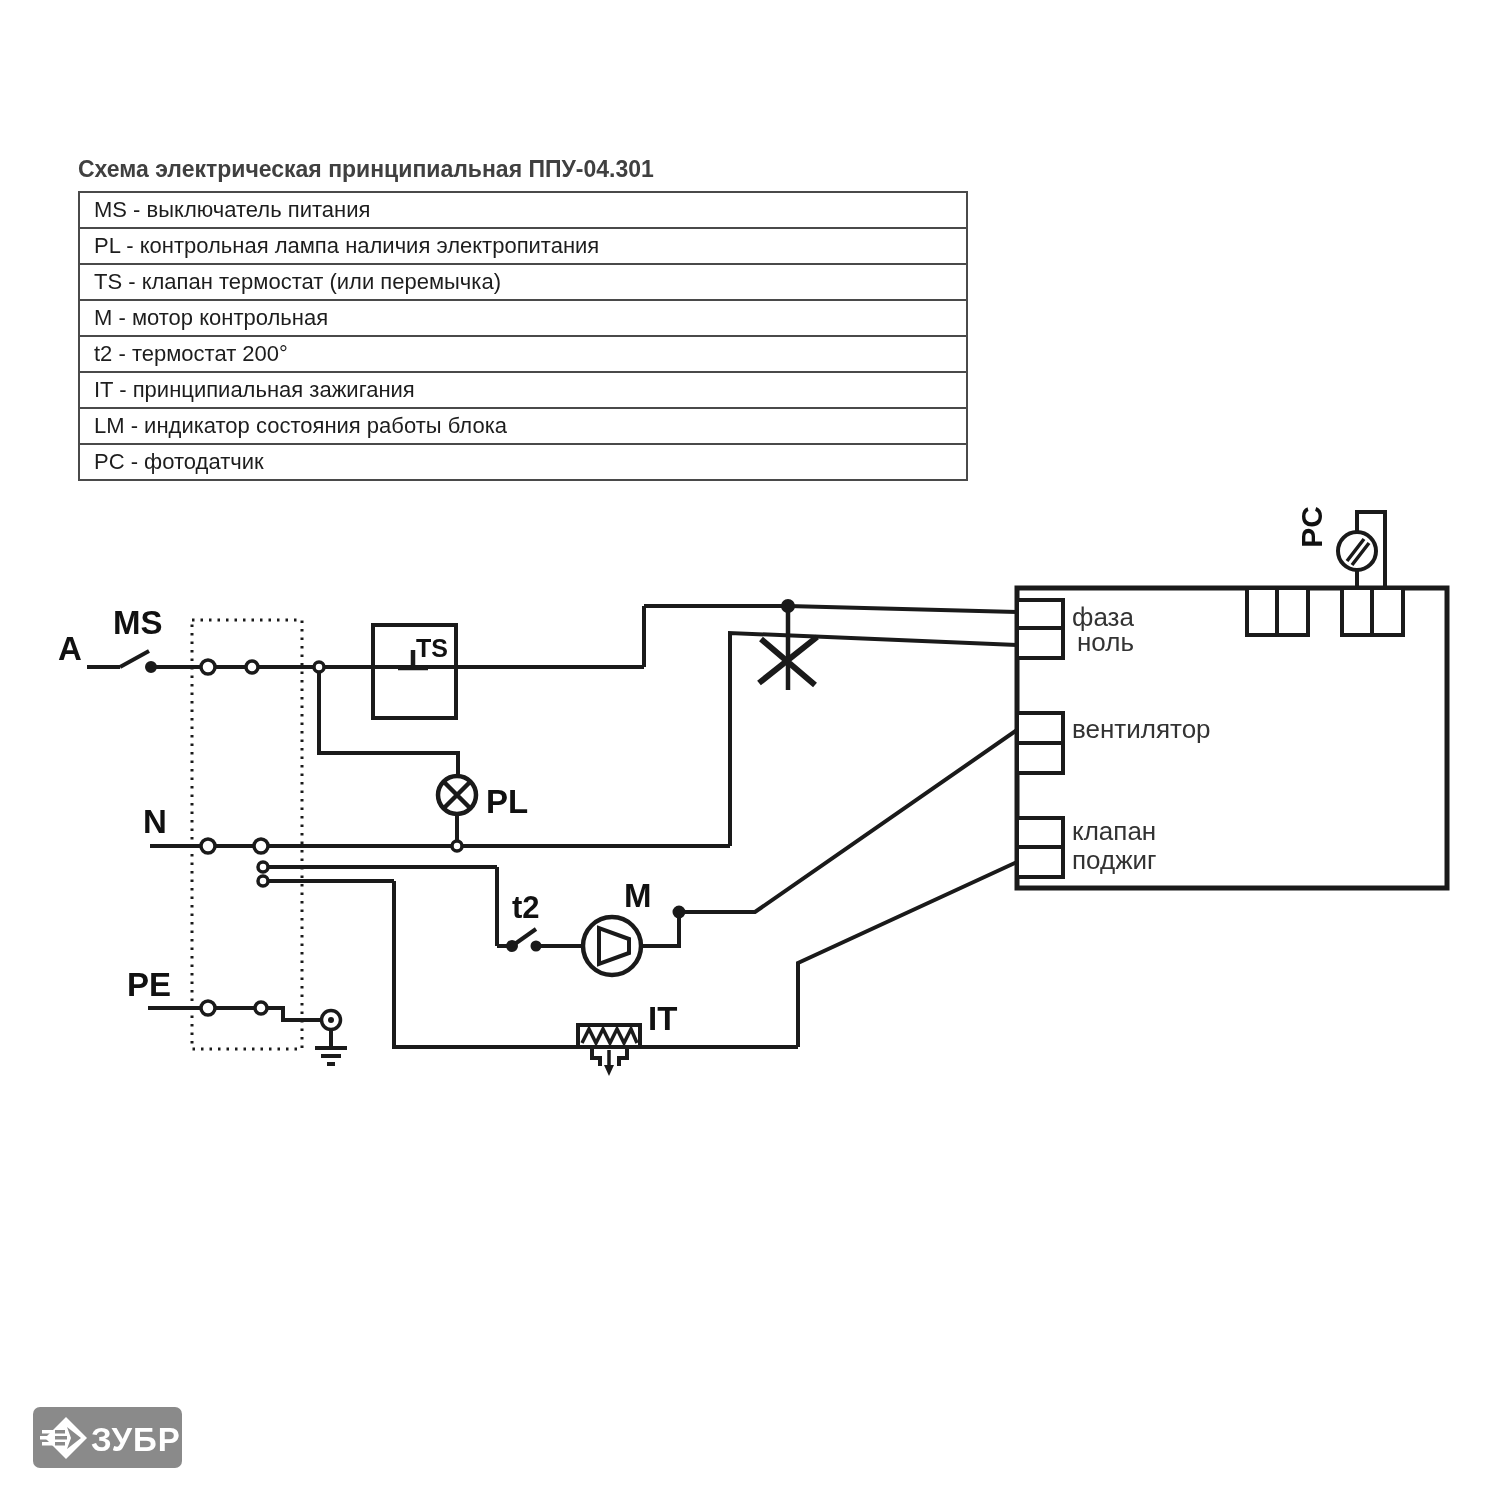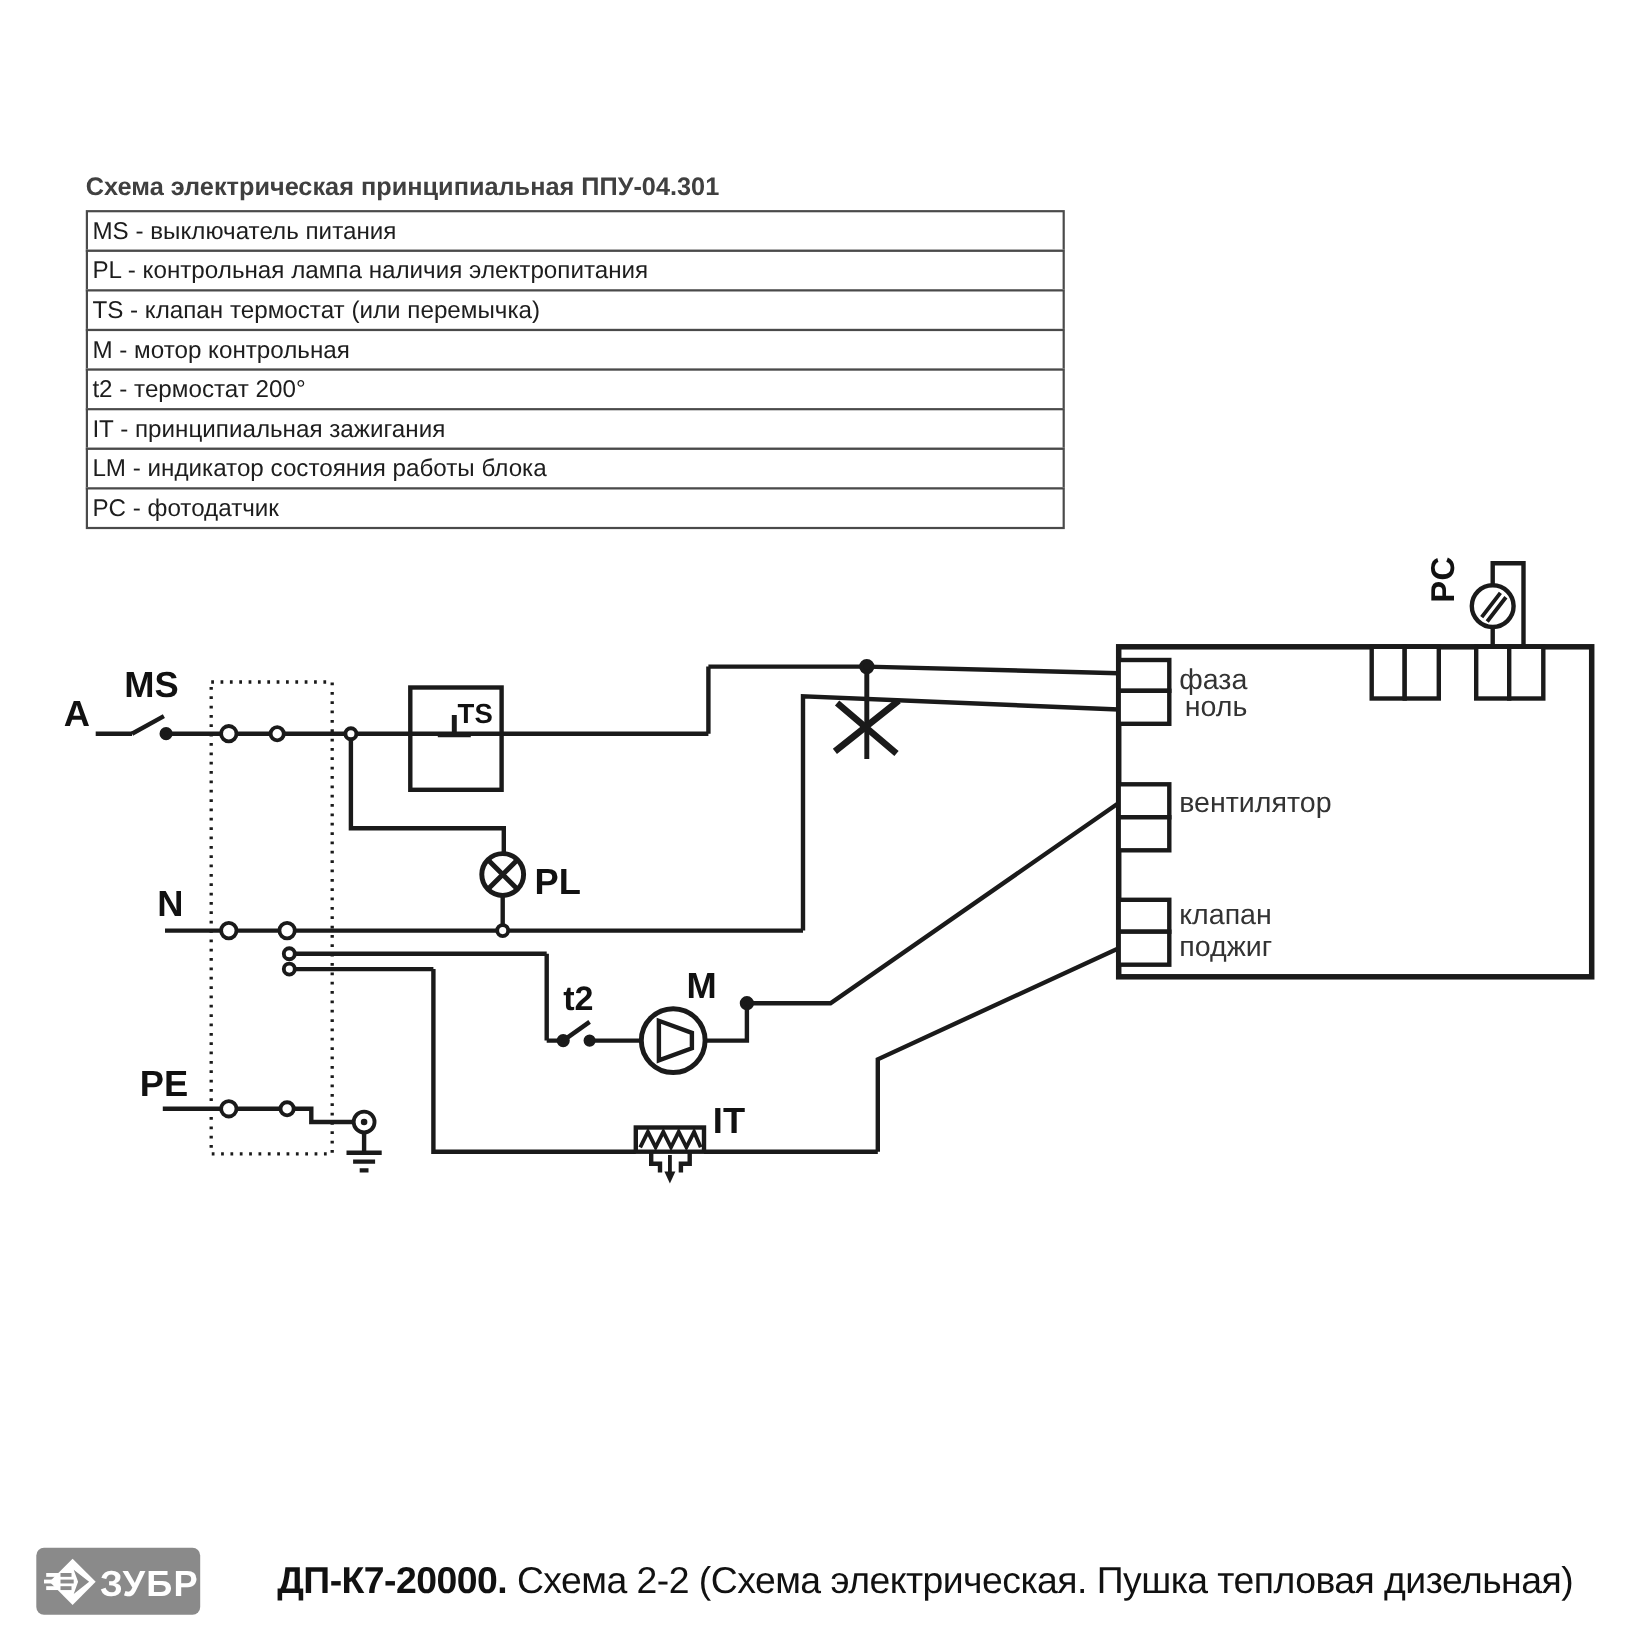--- a/index.html
+++ b/index.html
@@ -1,26 +1,26 @@
 <!DOCTYPE html>
 <html><head>
 <meta charset="utf-8">
 <style>
   html,body{margin:0;padding:0;background:#fff;}
   .page{position:relative;width:1500px;height:1500px;background:#fff;overflow:hidden;
         font-family:"Liberation Sans",sans-serif;color:#1a1a1a;}
   .title{position:absolute;left:78px;top:156px;font-size:23px;font-weight:bold;color:#404040;}
   .legend{position:absolute;left:78px;top:191px;width:890px;}
   .legend-row{box-sizing:border-box;height:38px;border:2px solid #4a4a4a;margin-top:-2px;
-              display:flex;align-items:center;padding-left:4px;font-size:22px;color:#1d1d1d;background:#fff;}
+              display:flex;align-items:center;padding-left:14px;font-size:22px;color:#1d1d1d;background:#fff;}
   .legend-row:first-child{margin-top:0;}
   svg text{font-family:"Liberation Sans",sans-serif;}
   .lbl{font-weight:bold;fill:#111;}
   .blk{fill:#333;font-weight:500;}
-  .footer{position:absolute;left:33px;top:1406px;width:1380px;height:62px;display:flex;align-items:center;gap:40px;}
+  .footer{position:absolute;left:33px;top:1406px;width:1380px;height:62px;display:flex;align-items:center;}
   .logo{position:relative;width:149px;height:61px;background:#8a8a8a;border-radius:7px;flex:0 0 auto;}
   .footer-text{margin-left:30px;font-size:34px;letter-spacing:-0.5px;color:#111;white-space:nowrap;}
   .footer-text b{font-weight:bold;}
 </style>
 </head>
 <body>
 
 <div class="page">
 
   <div class="title">Схема электрическая принципиальная ППУ-04.301</div>
@@ -166,19 +166,15 @@
           <rect x="9" y="35" width="16" height="3.5" fill="#fff"></rect>
           <polygon points="33,10 54,31 33,52 12,31" fill="#fff"></polygon>
           <rect x="22" y="23" width="10" height="3.5" fill="#8a8a8a"></rect>
           <rect x="22" y="29" width="12" height="3.5" fill="#8a8a8a"></rect>
           <rect x="22" y="35" width="10" height="3.5" fill="#8a8a8a"></rect>
           <polygon points="34,20 48,31 34,42 38,31" fill="#8a8a8a"></polygon>
         </g>
         <text x="58" y="44" font-size="33" font-weight="bold" fill="#fff" font-family="Liberation Sans, sans-serif" letter-spacing="1">ЗУБР</text>
       </svg>
     </div>
-    <div class="footer-text">
-      <b>ДП-К7-20000.</b>
-      <span>Схема 2-2 (Схема электрическая. Пушка тепловая дизельная)</span>
-    </div>
   </div>
 
 </div>
 
 </body></html>

